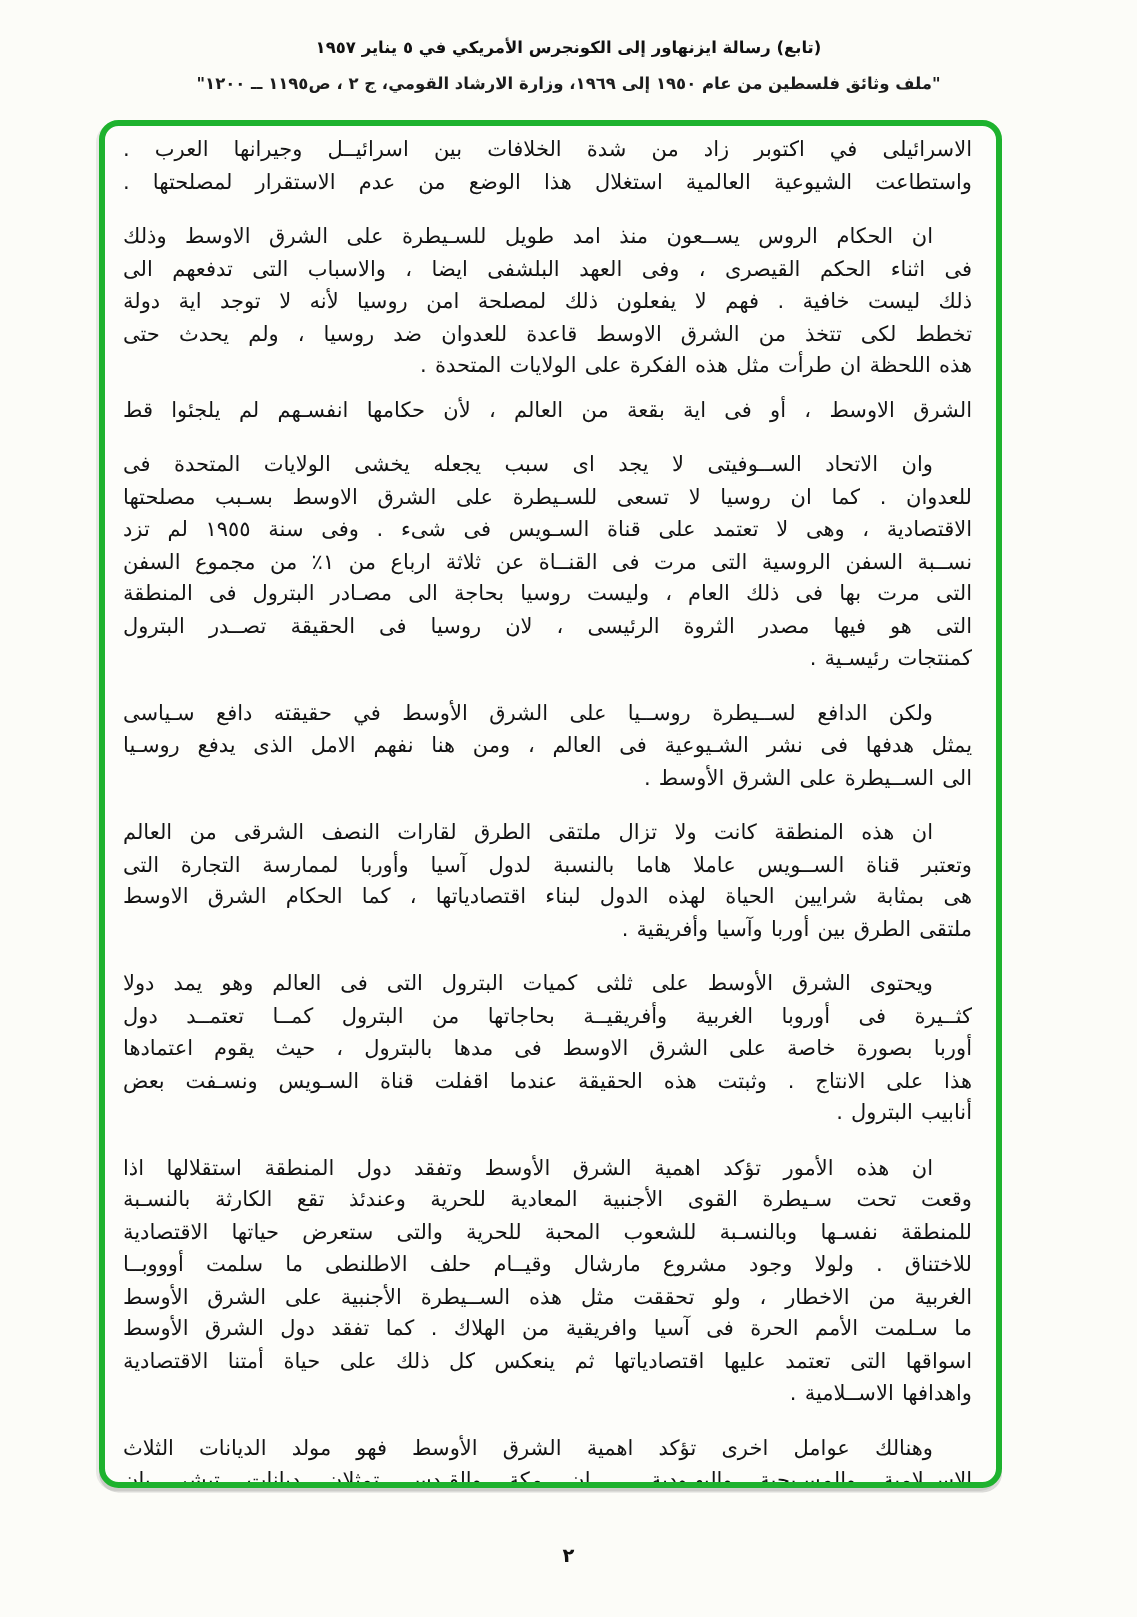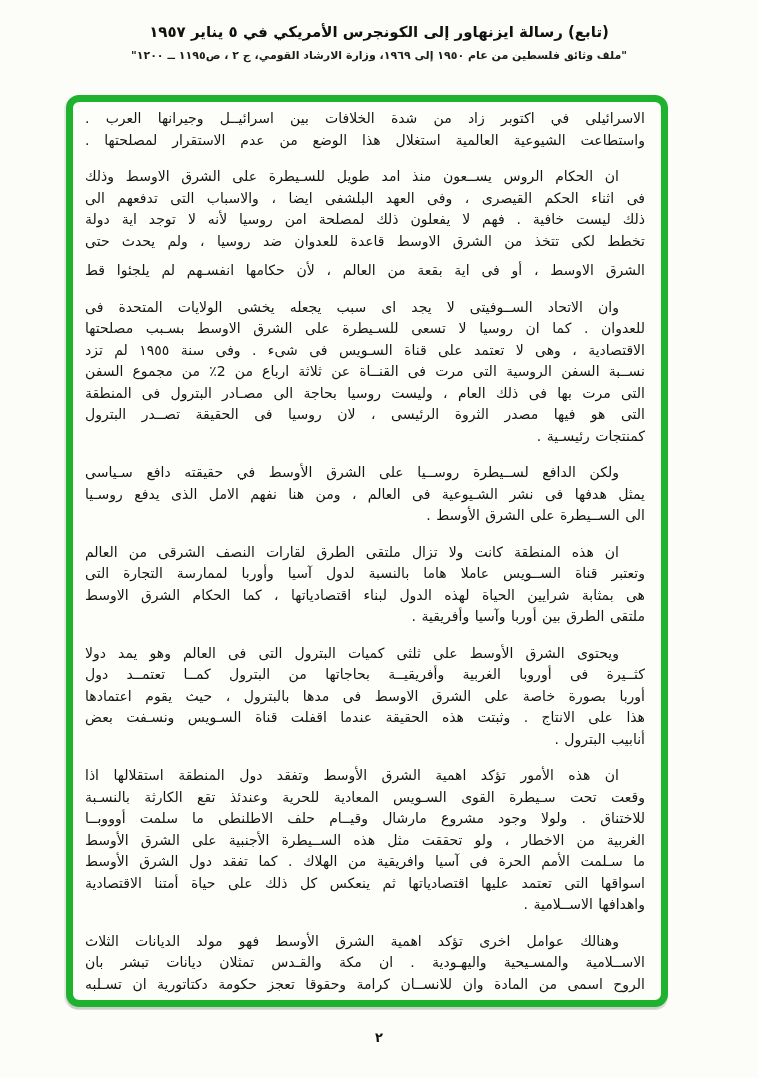--- a/index.html
+++ b/index.html
@@ -15,41 +15,41 @@
     background: #fcfcf8;
     overflow: hidden;
     direction: rtl;
     color: #161616;
   }
   .header {
     padding-top: 20px;
     text-align: center;
   }
   .doc-title {
-    font-size: 15px;
+    font-size: 11px;
     font-weight: 700;
     line-height: 24px;
     color: #111;
   }
   .doc-source {
     margin-top: 5px;
     font-size: 11px;
     font-weight: 700;
     color: #1c1c1c;
     letter-spacing: 0.2px;
   }
   .highlight-box {
     position: absolute;
-    top: 95px;
+    top: 80px;
     left: 66px;   
     right: 90px;
     box-sizing: border-box;
     width: 602px;
     height: 912px;
-    border: 7px solid #a16207;
+    border: 4px solid #a16207;
     border-radius: 13px;
     background: #fdfdfa;
     padding: 6px 16px 0 12px;
     box-shadow: 0 3px 0 rgba(120,120,120,0.25), -2px 2px 0 rgba(120,120,120,0.15);
     overflow: hidden;
   }
   .body-text {
     font-size: 14px;
     line-height: 21.5px;
     color: #141414;
@@ -99,27 +99,28 @@
     <div class="body-text" id="paragraphs">
         <div class="para">
           <div class="line">الاسرائيلى في اكتوبر زاد من شدة الخلافات بين اسرائيــل وجيرانها العرب .</div>
           <div class="line">واستطاعت الشيوعية العالمية استغلال هذا الوضع من عدم الاستقرار لمصلحتها .</div>
         </div>
         <div class="para">
           <div class="line indent">ان الحكام الروس يســعون منذ امد طويل للسـيطرة على الشرق الاوسط وذلك</div>
           <div class="line">فى اثناء الحكم القيصرى ، وفى العهد البلشفى ايضا ، والاسباب التى تدفعهم الى</div>
           <div class="line">ذلك ليست خافية . فهم لا يفعلون ذلك لمصلحة امن روسيا لأنه لا توجد اية دولة</div>
           <div class="line">تخطط لكى تتخذ من الشرق الاوسط قاعدة للعدوان ضد روسيا ، ولم يحدث حتى</div>
+          <div class="line endline">هذه اللحظة ان طرأت مثل هذه الفكرة على الولايات المتحدة .</div>
         </div>
         <div class="para">
           <div class="line">الشرق الاوسط ، أو فى اية بقعة من العالم ، لأن حكامها انفسـهم لم يلجئوا قط</div>
           <div class="line indent">وان الاتحاد الســوفيتى لا يجد اى سبب يجعله يخشى الولايات المتحدة فى</div>
           <div class="line">للعدوان . كما ان روسيا لا تسعى للسـيطرة على الشرق الاوسط بسـبب مصلحتها</div>
           <div class="line">الاقتصادية ، وهى لا تعتمد على قناة السـويس فى شىء . وفى سنة ١٩٥٥ لم تزد</div>
-          <div class="line">نســبة السفن الروسية التى مرت فى القنــاة عن ثلاثة ارباع من 2٪ من مجموع السفن</div>
+          <div class="line">نســبة السفن الروسية التى مرت فى القنــاة عن ثلاثة ارباع من ١٪ من مجموع السفن</div>
           <div class="line">التى مرت بها فى ذلك العام ، وليست روسيا بحاجة الى مصـادر البترول فى المنطقة</div>
           <div class="line">التى هو فيها مصدر الثروة الرئيسى ، لان روسيا فى الحقيقة تصــدر البترول</div>
           <div class="line endline">كمنتجات رئيسـية .</div>
         </div>
         <div class="para">
           <div class="line indent">ولكن الدافع لســيطرة روســيا على الشرق الأوسط في حقيقته دافع سـياسى</div>
           <div class="line">يمثل هدفها فى نشر الشـيوعية فى العالم ، ومن هنا نفهم الامل الذى يدفع روسـيا</div>
           <div class="line endline">الى الســيطرة على الشرق الأوسط .</div>
         </div>
         <div class="para">
@@ -130,21 +131,22 @@
         </div>
         <div class="para">
           <div class="line indent">ويحتوى الشرق الأوسط على ثلثى كميات البترول التى فى العالم وهو يمد دولا</div>
           <div class="line">كثــيرة فى أوروبا الغربية وأفريقيــة بحاجاتها من البترول كمــا تعتمــد دول</div>
           <div class="line">أوربا بصورة خاصة على الشرق الاوسط فى مدها بالبترول ، حيث يقوم اعتمادها</div>
           <div class="line">هذا على الانتاج . وثبتت هذه الحقيقة عندما اقفلت قناة السـويس ونسـفت بعض</div>
           <div class="line endline">أنابيب البترول .</div>
         </div>
         <div class="para">
           <div class="line indent">ان هذه الأمور تؤكد اهمية الشرق الأوسط وتفقد دول المنطقة استقلالها اذا</div>
-          <div class="line">وقعت تحت سـيطرة القوى السـويس المعادية للحرية وعندئذ تقع الكارثة بالنسـبة</div>
+          <div class="line">وقعت تحت سـيطرة القوى الأجنبية المعادية للحرية وعندئذ تقع الكارثة بالنسـبة</div>
+          <div class="line">للمنطقة نفسـها وبالنسـبة للشعوب المحبة للحرية والتى ستعرض حياتها الاقتصادية</div>
           <div class="line">للاختناق . ولولا وجود مشروع مارشال وقيــام حلف الاطلنطى ما سلمت أوووبــا</div>
           <div class="line">الغربية من الاخطار ، ولو تحققت مثل هذه الســيطرة الأجنبية على الشرق الأوسط</div>
           <div class="line">ما سـلمت الأمم الحرة فى آسيا وافريقية من الهلاك . كما تفقد دول الشرق الأوسط</div>
           <div class="line">اسواقها التى تعتمد عليها اقتصادياتها ثم ينعكس كل ذلك على حياة أمتنا الاقتصادية</div>
           <div class="line endline">واهدافها الاســلامية .</div>
         </div>
         <div class="para">
           <div class="line indent">وهنالك عوامل اخرى تؤكد اهمية الشرق الأوسط فهو مولد الديانات الثلاث</div>
           <div class="line">الاســلامية والمسـيحية واليهـودية . ان مكة والقـدس تمثلان ديانات تبشر بان</div>
           <div class="line">الروح اسمى من المادة وان للانســان كرامة وحقوقا تعجز حكومة دكتاتورية ان تسـلبه</div>

